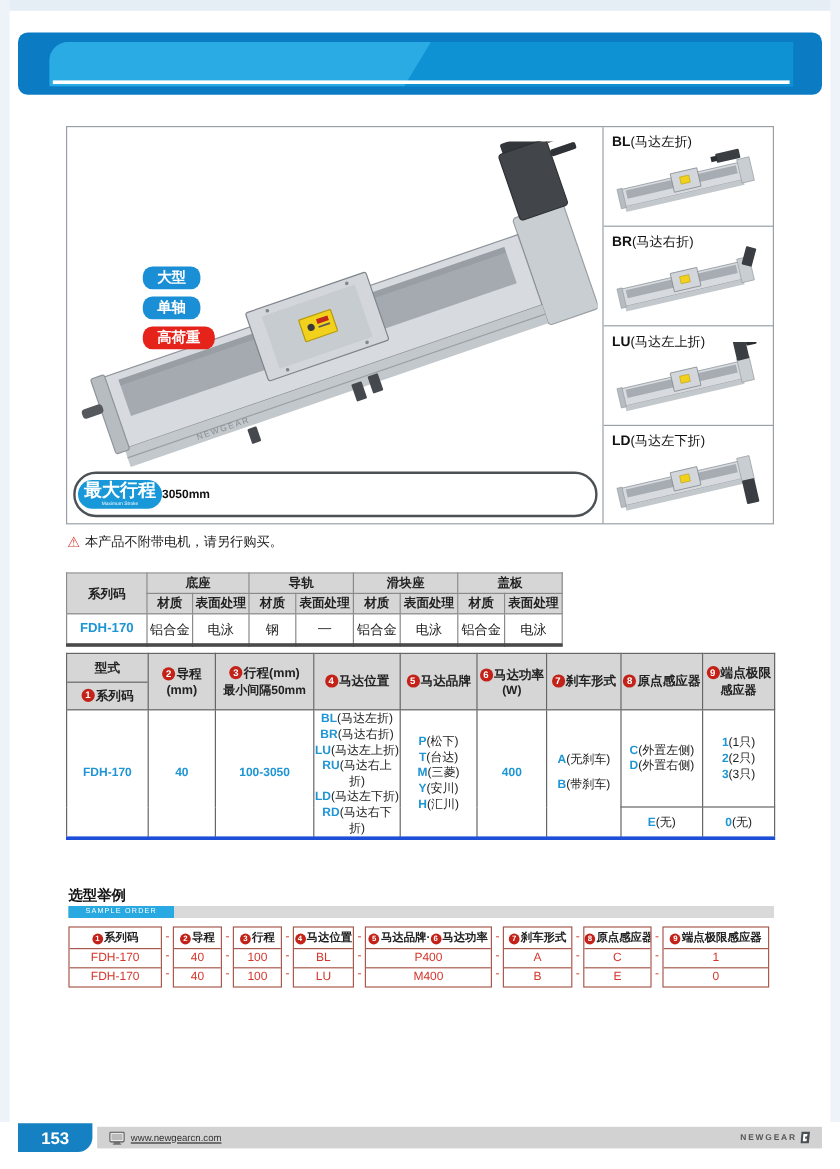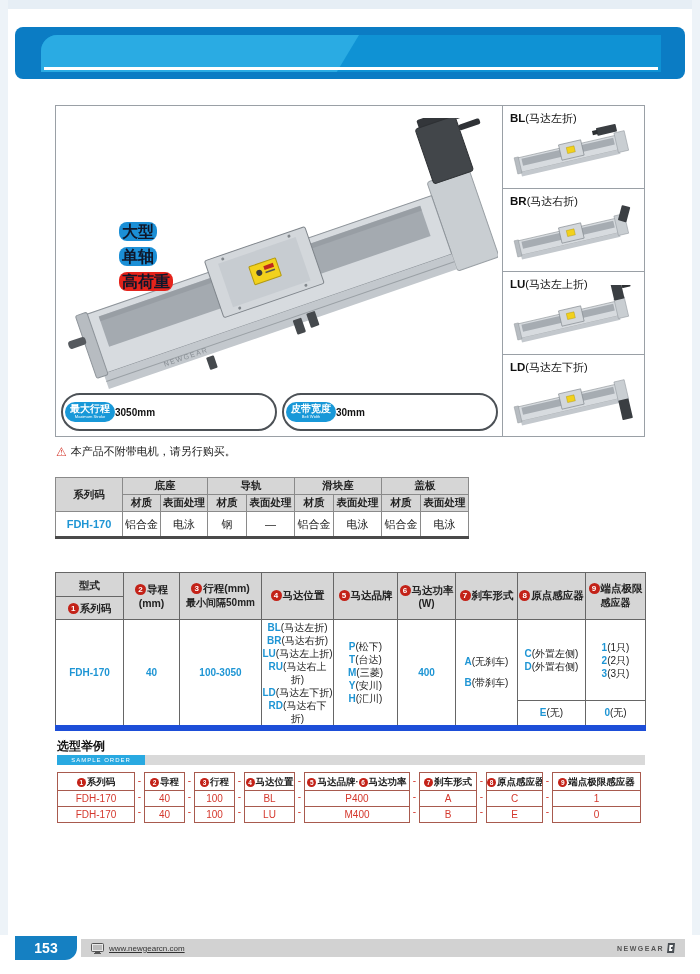--- a/index.html
+++ b/index.html
@@ -16,56 +16,56 @@
   .banner{position:absolute;left:15px;top:27px;width:670px;height:52px;background:#0b7cc4;border-radius:8px;}
   .banner-inner{position:absolute;left:26px;top:8px;right:24px;bottom:7px;background:#0f92d4;border-top-left-radius:16px;border-bottom-left-radius:4px;}
   .banner-light{position:absolute;left:0;top:0;bottom:0;width:318px;background:#2aabe3;border-top-left-radius:16px;clip-path:polygon(0 0,100% 0,93% 100%,0 100%);}
   .banner-line{position:absolute;left:3px;right:3px;bottom:2px;height:3px;background:#fff;}
   .banner-t{position:absolute;top:50%;transform:translateY(-56%);font-size:21px;font-weight:bold;color:#fff;letter-spacing:1px;white-space:nowrap;}
   .banner-t1{left:44px;}
   .banner-t2{left:330px;}
 
   
   .feat{position:absolute;left:63px;top:116px;display:flex;flex-direction:column;gap:6px;align-items:flex-start;}
-  .feat .pill{padding:2px 3px;border-radius:8px;color:#0f172a;font-size:16px;font-weight:bold;line-height:15px;}
+  .feat .pill{padding:2px 12px;border-radius:8px;color:#ffffff;font-size:12px;font-weight:bold;line-height:15px;}
   .pill-blue{background:#1b8fd6;}
   .pill-red{background:#e5231b;}
 
   
   .prod-box{position:absolute;left:55px;top:105px;width:590px;height:332px;border:1px solid #9aa0a6;box-sizing:border-box;background:#fff;}
   .prod-left{position:absolute;left:0;top:0;width:447px;height:330px;border-right:1px solid #9aa0a6;box-sizing:border-box;}
   .main-img{position:absolute;left:4px;top:12px;}
   .view-cell{position:absolute;left:447px;width:142px;height:83px;border-bottom:1px solid #9aa0a6;box-sizing:border-box;overflow:hidden;}
   .view-cell:last-child{border-bottom:none;}
   .view-label{position:absolute;left:7px;top:5px;font-size:11px;color:#111;white-space:nowrap;}
   .view-label b{font-size:11.5px;}
   .view-img{position:absolute;left:1px;top:13px;}
 
   
   .spec-row{position:absolute;left:5px;bottom:5px;width:437px;display:flex;gap:5px;}
   .spec{flex:1;border:2px solid #4c5156;border-radius:19px;background:#fff;display:flex;align-items:center;padding:2px;box-sizing:border-box;height:38px;}
   .spec-label{background:#1898d8;color:#fff;border-radius:13px;padding:2px 5px;text-align:center;line-height:1.05;}
-  .spec-cn{font-size:10px;font-weight:bold;display:block;white-space:nowrap;}
+  .spec-cn{font-size:15px;font-weight:bold;display:block;white-space:nowrap;font-family:Liberation Serif, serif;}
   .spec-en{font-size:4.5px;display:block;white-space:nowrap;transform:scale(.9);}
   .spec-val{flex:1;text-align:left;font-size:10px;font-weight:bold;color:#111;white-space:nowrap;}
 
   
   .note{position:absolute;left:56px;top:444px;display:flex;align-items:center;gap:4px;font-size:11px;color:#222;}
   .warn{color:#d4372c;font-size:12px;line-height:12px;}
 
   
   table{border-collapse:collapse;table-layout:fixed;}
   .t1{position:absolute;left:55px;top:477px;width:413px;font-size:11px;border-bottom:3px solid #4a4a4a;}
   .t1 th,.t1 td{border:1px solid #8a8a8a;text-align:center;padding:0;}
   .t1 th{background:#d6d6d6;font-weight:bold;font-size:10.5px;height:16px;color:#222;}
   .t1 td{height:24px;background:#fff;}
   .blue{color:#1e95d4;}
   .bold{font-weight:bold;}
 
-  .t2{position:absolute;left:55px;top:572px;width:590px;font-size:10px;border-bottom:6px solid #1d4ed8;}
+  .t2{position:absolute;left:55px;top:544px;width:590px;font-size:10px;border-bottom:3px solid #1d4ed8;}
   .t2 th,.t2 td{border:1px solid #666;text-align:center;vertical-align:middle;padding:0;}
   .t2 th{background:#d6d6d6;font-weight:bold;font-size:10.5px;height:46px;color:#222;}
   .t2 td{background:#fff;}
   .corner-split div{height:22px;line-height:22px;}
   .corner-split div:first-child{border-bottom:1px solid #666;}
   .th-l2{font-size:10px;}
   .cell-lines div{line-height:13px;}
   .gap-lines div{line-height:14px;margin:7px 0;}
   .row-main td{height:80px;}
   .row-sub td{height:24px;}
@@ -160,27 +160,20 @@
     </div>
 
     <div class="spec-row">
       <div class="spec">
         <span class="spec-label">
           <span class="spec-cn">最大行程</span>
           <span class="spec-en">Maximum Stroke</span>
         </span>
         <span class="spec-val">3050mm</span>
       </div>
-      <div class="spec">
-        <span class="spec-label">
-          <span class="spec-cn">皮带宽度</span>
-          <span class="spec-en">Belt Width</span>
-        </span>
-        <span class="spec-val">30mm</span>
-      </div>
     </div>
   </div>
 
   <div class="view-cell" style="top:0;">
     <div class="view-label">
       <b>BL</b><span>(马达左折)</span>
     </div>
     <svg class="view-img" width="140" height="68" viewBox="0 0 140 78">
       <g transform="rotate(-13 70 40)">
         <use href="#miniRail"></use>

